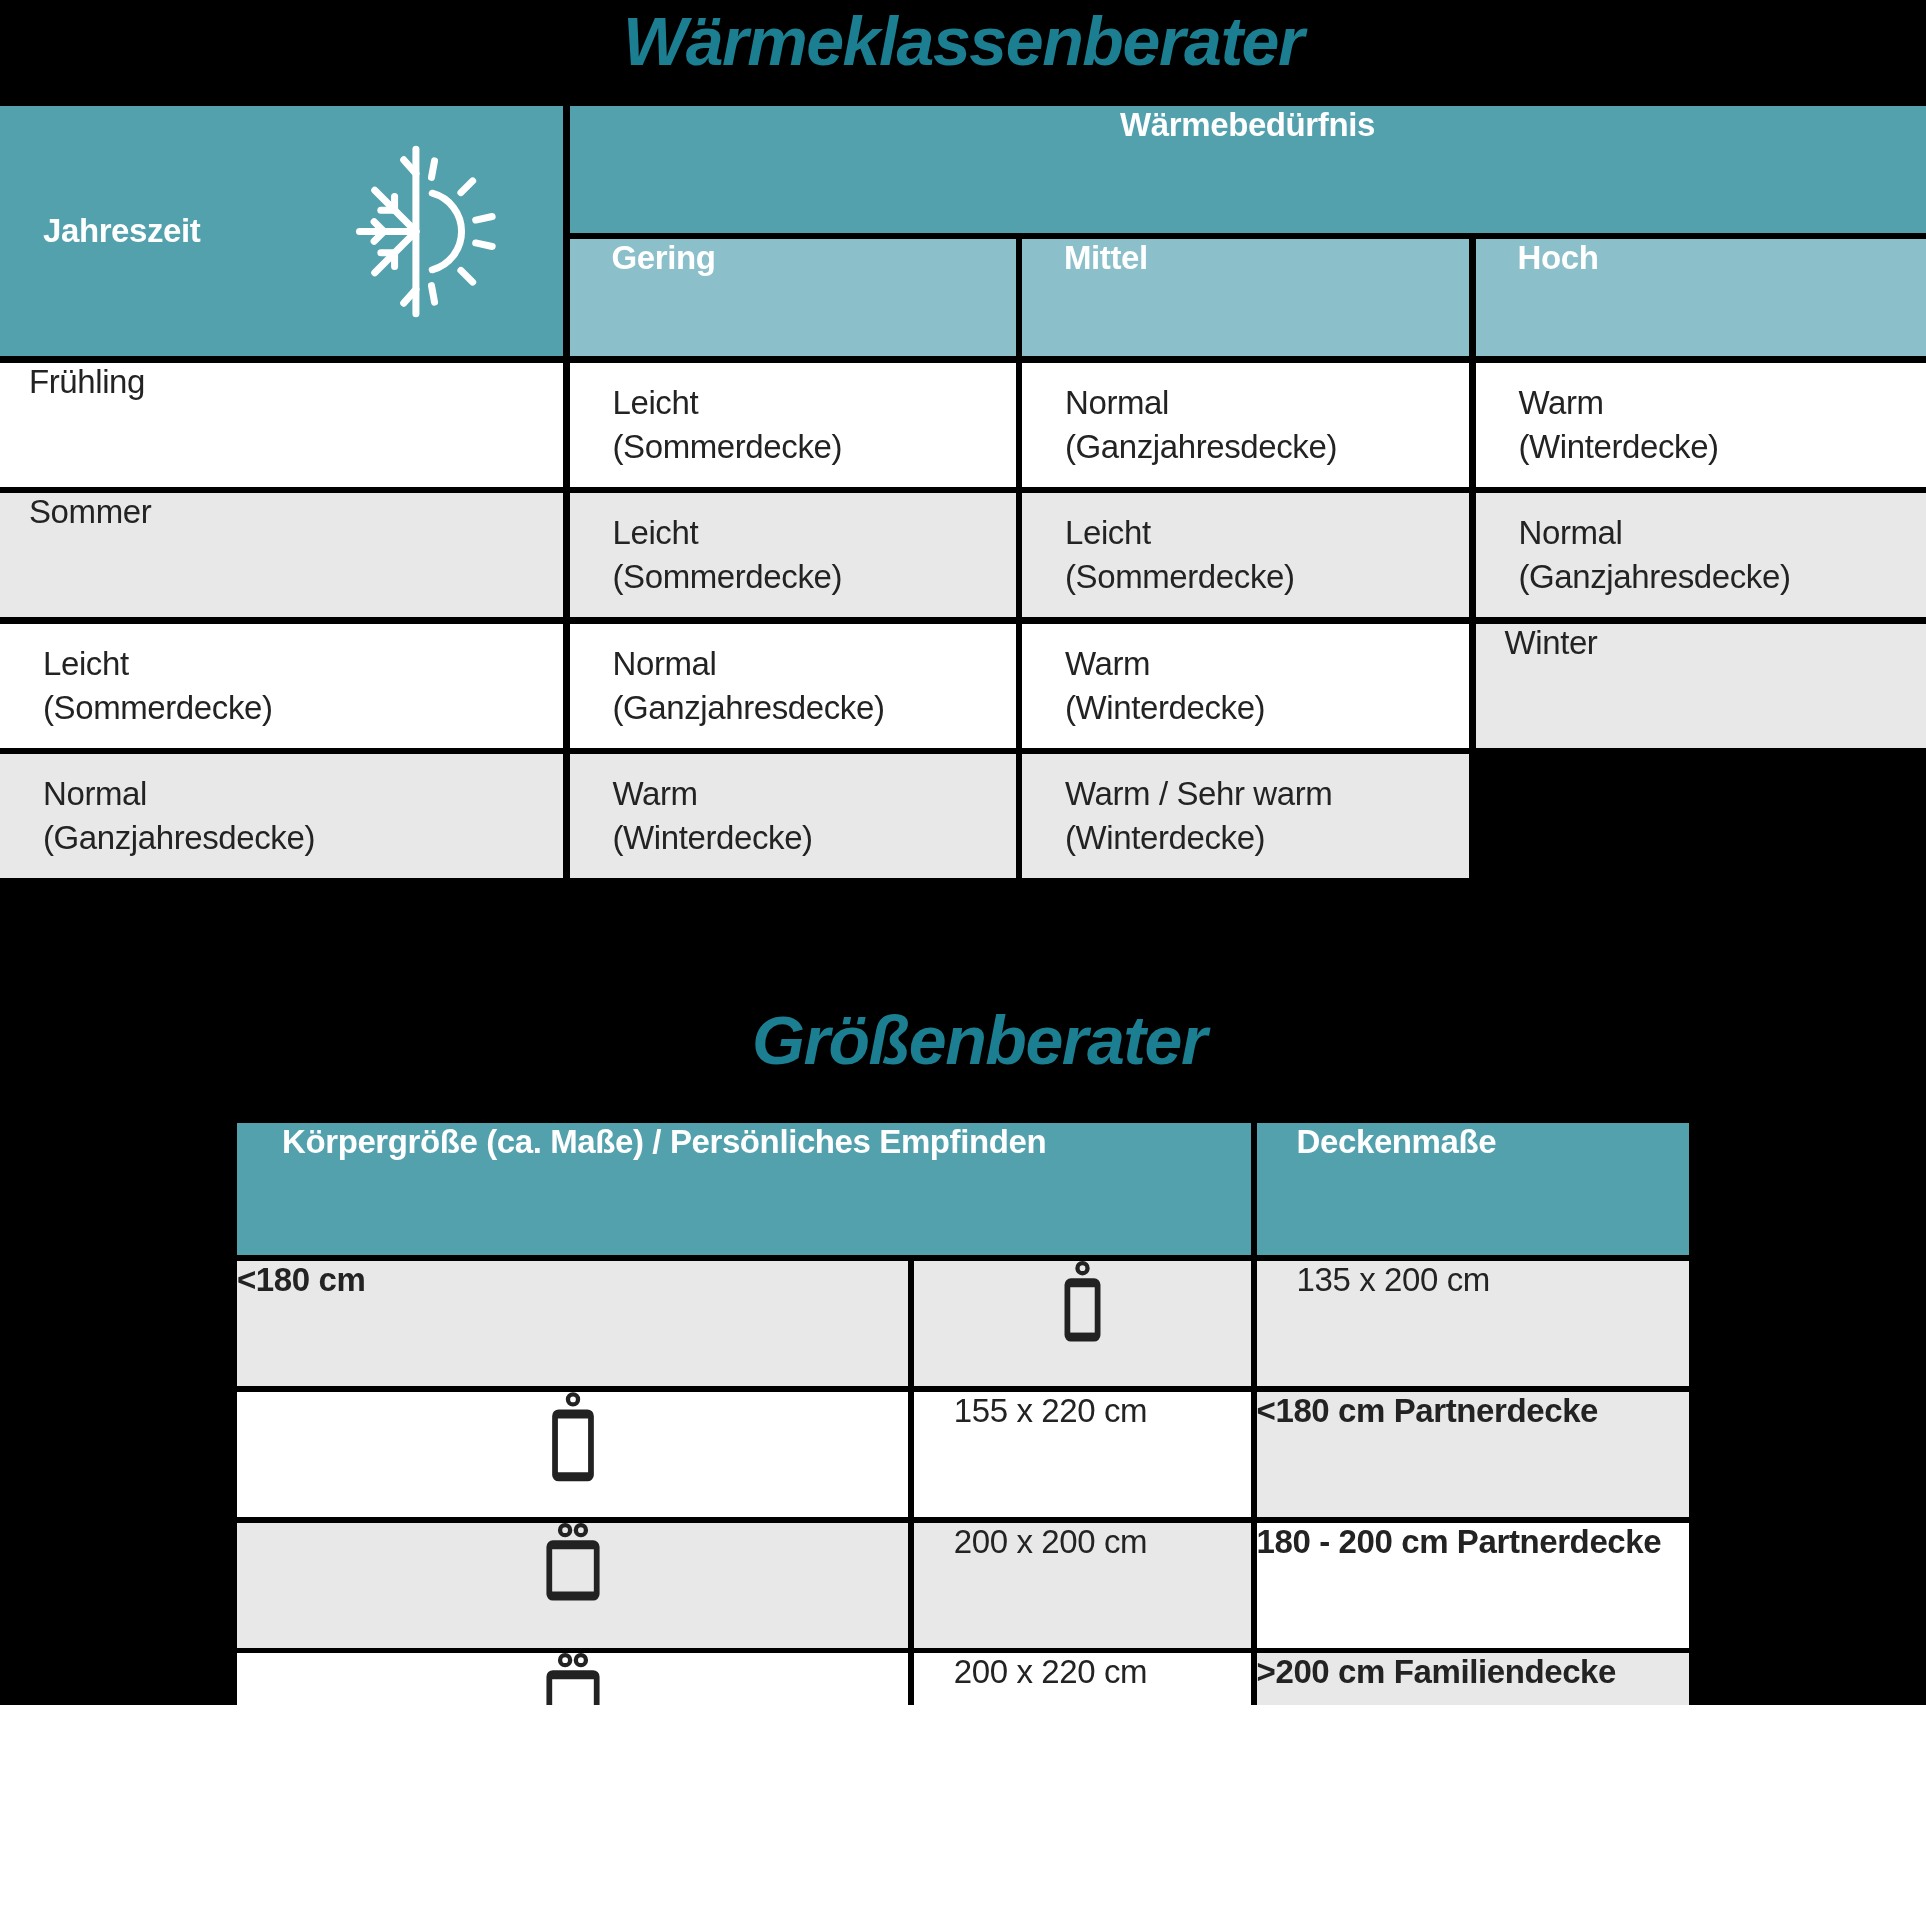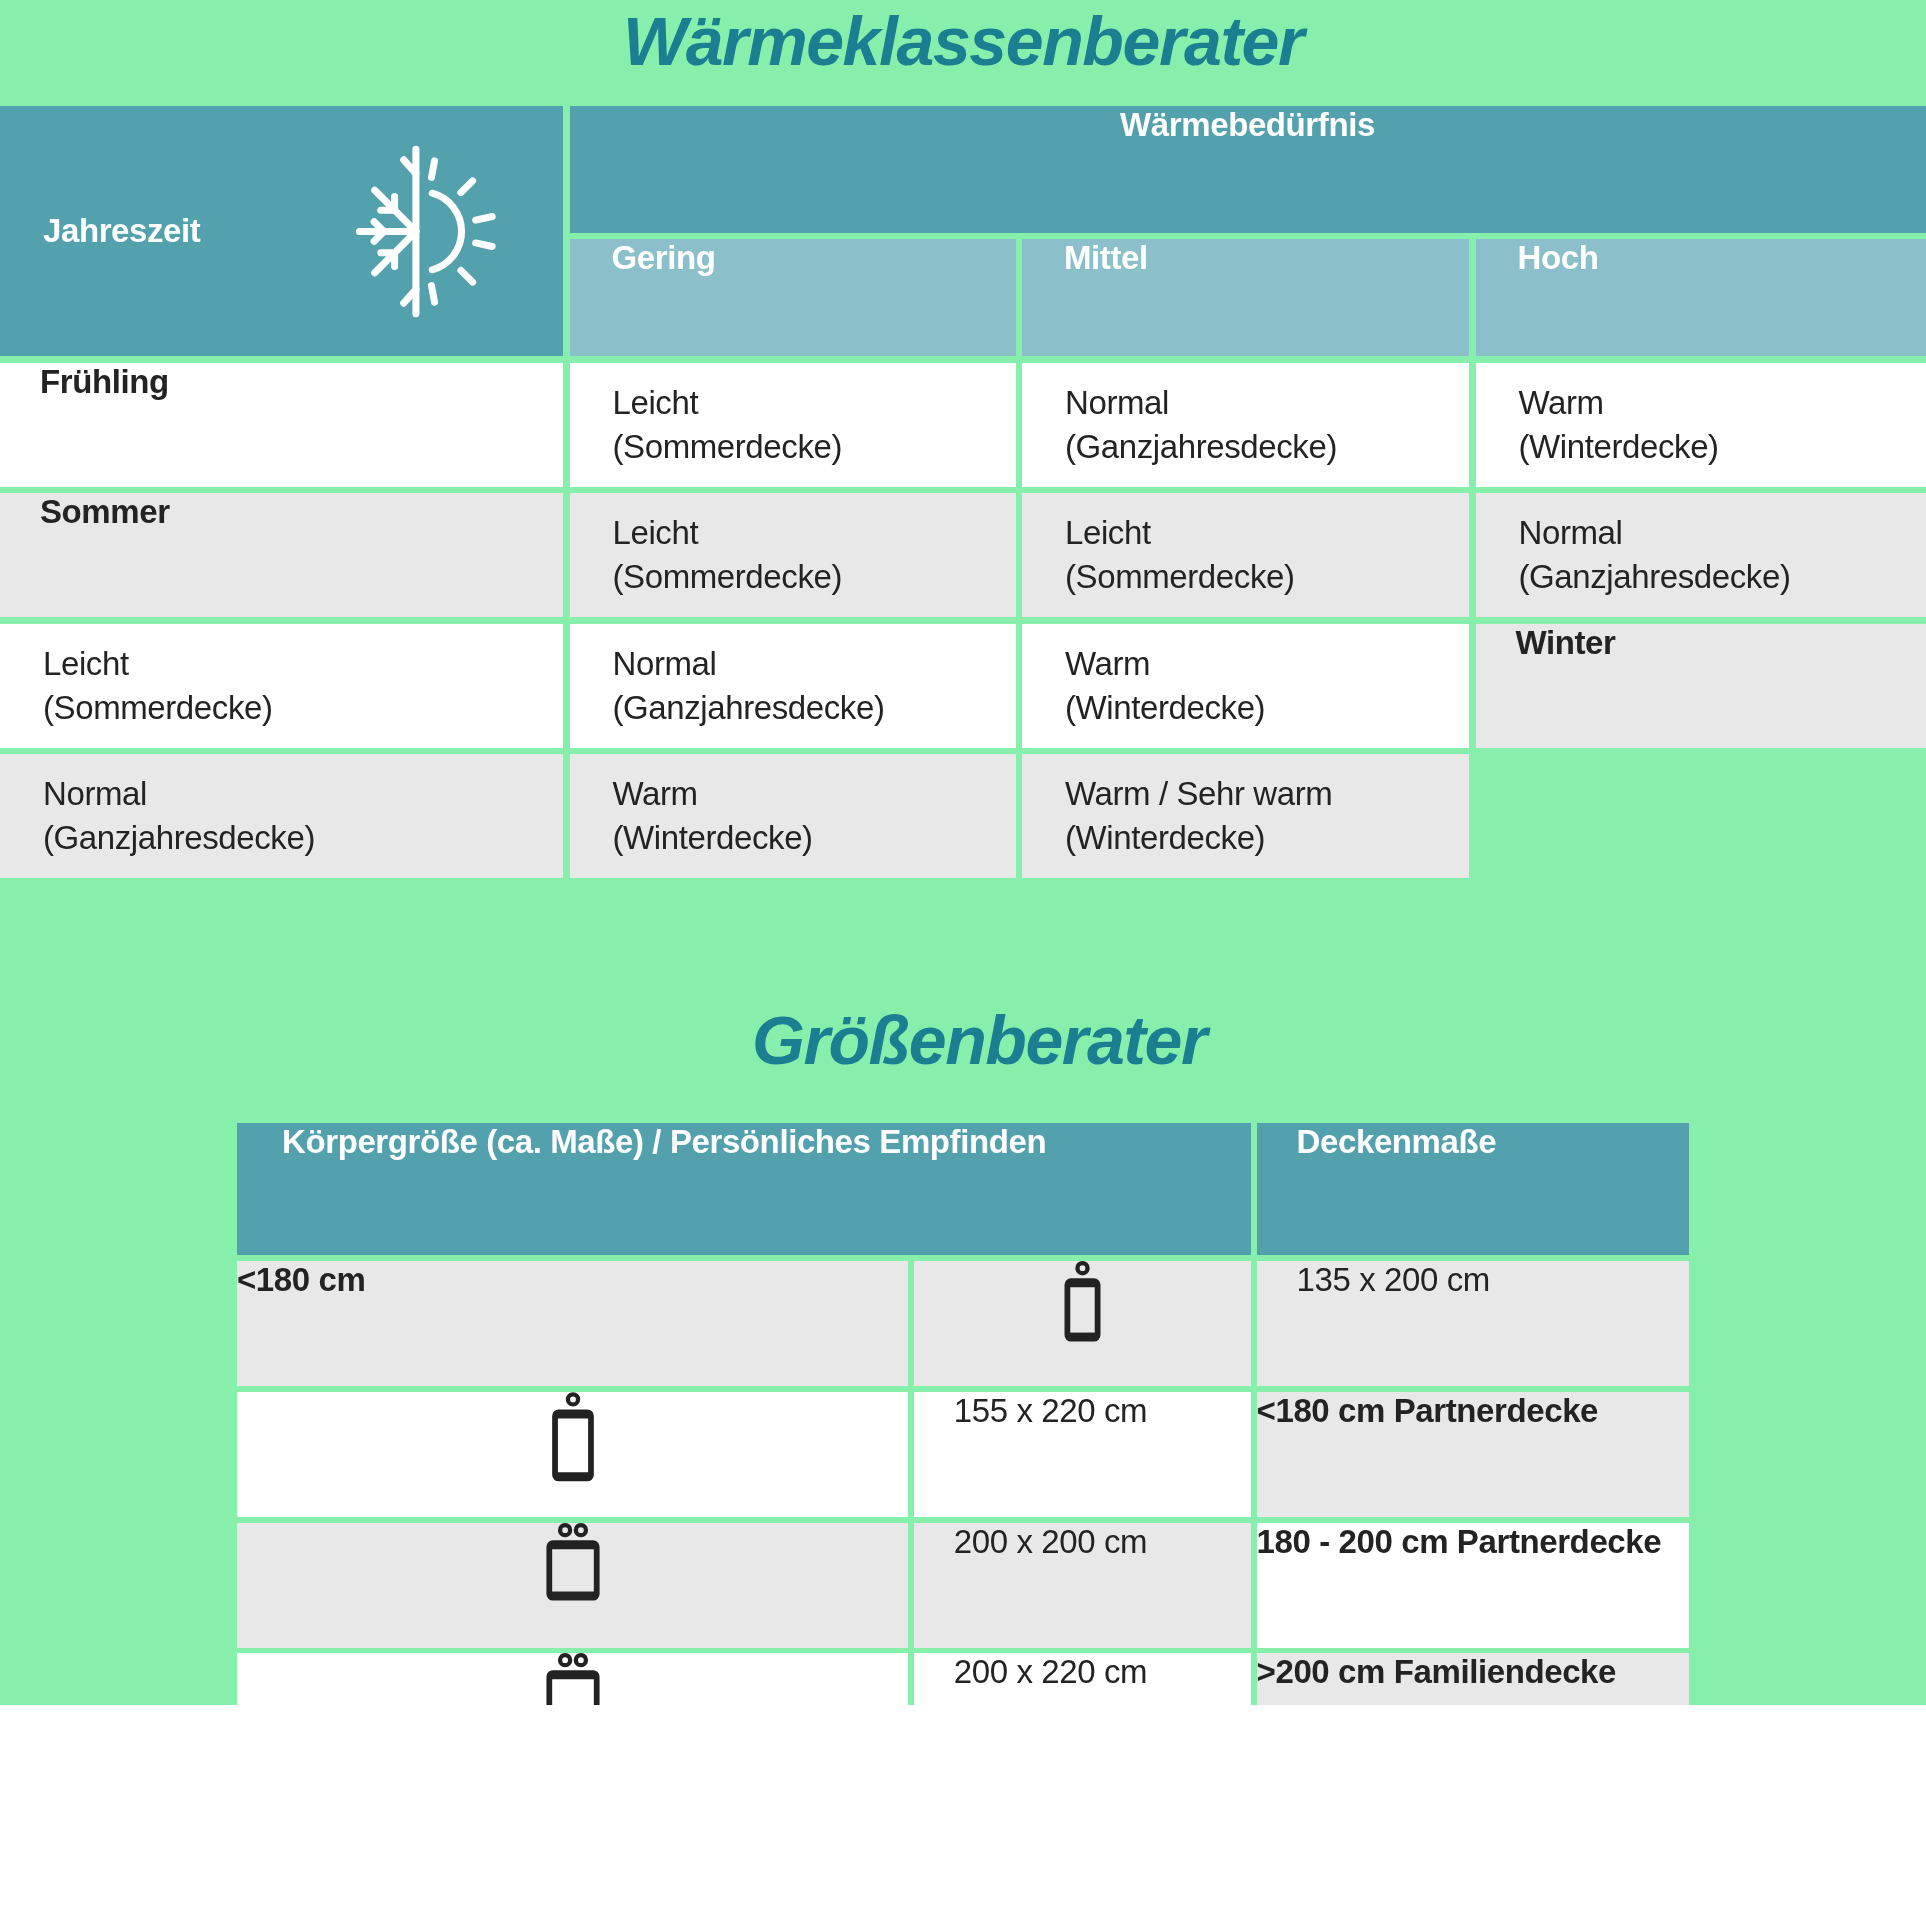--- a/index.html
+++ b/index.html
@@ -1,19 +1,19 @@
 <!DOCTYPE html>
 <html lang="de" style="font-size:11.5px"><head>
 <meta charset="utf-8">
 <style>
   html,body{margin:0;padding:0;background:#ffffff;}
   .page{
     position:relative;
     width:1926px;height:1705px;
-    background:#86efac;
+    background:#000000;
     font-family:"Liberation Sans","DejaVu Sans",sans-serif;
     color:#232323;
     overflow:hidden;
   }
   .big-title{
     margin:0;
     padding-top:2.9px;
     height:76px;
     line-height:76px;
     text-align:center;
@@ -40,21 +40,21 @@
   .corner{
     grid-column:1;grid-row:1/3;
     display:flex;align-items:center;
     padding-left:43px;
   }
   .corner .hlabel{flex:0 0 auto;}
   .corner svg{margin-left:auto;margin-right:66px;}
   .group{grid-column:2/5;grid-row:1;justify-content:center;}
   .hlabel{font-weight:700;font-size:33px;letter-spacing:-0.4px;}
   .subhead{padding-left:42px;}
-  .season{padding-left:40px;font-weight:700;font-size:33px;letter-spacing:-0.4px;}
+  .season{padding-left:29px;font-weight:400;font-size:33px;letter-spacing:-0.4px;}
   .val{
     flex-direction:column;justify-content:center;align-items:flex-start;
     padding-left:43px;
   }
   .val .main{font-weight:400;font-size:33px;line-height:44px;letter-spacing:-0.4px;}
   .val .subline{font-weight:400;font-size:33px;line-height:44px;letter-spacing:-0.4px;}
   
   .t2-title{margin-top:121px;padding-left:32px;}
   .t2{
     margin:45px 0 0 237px;

